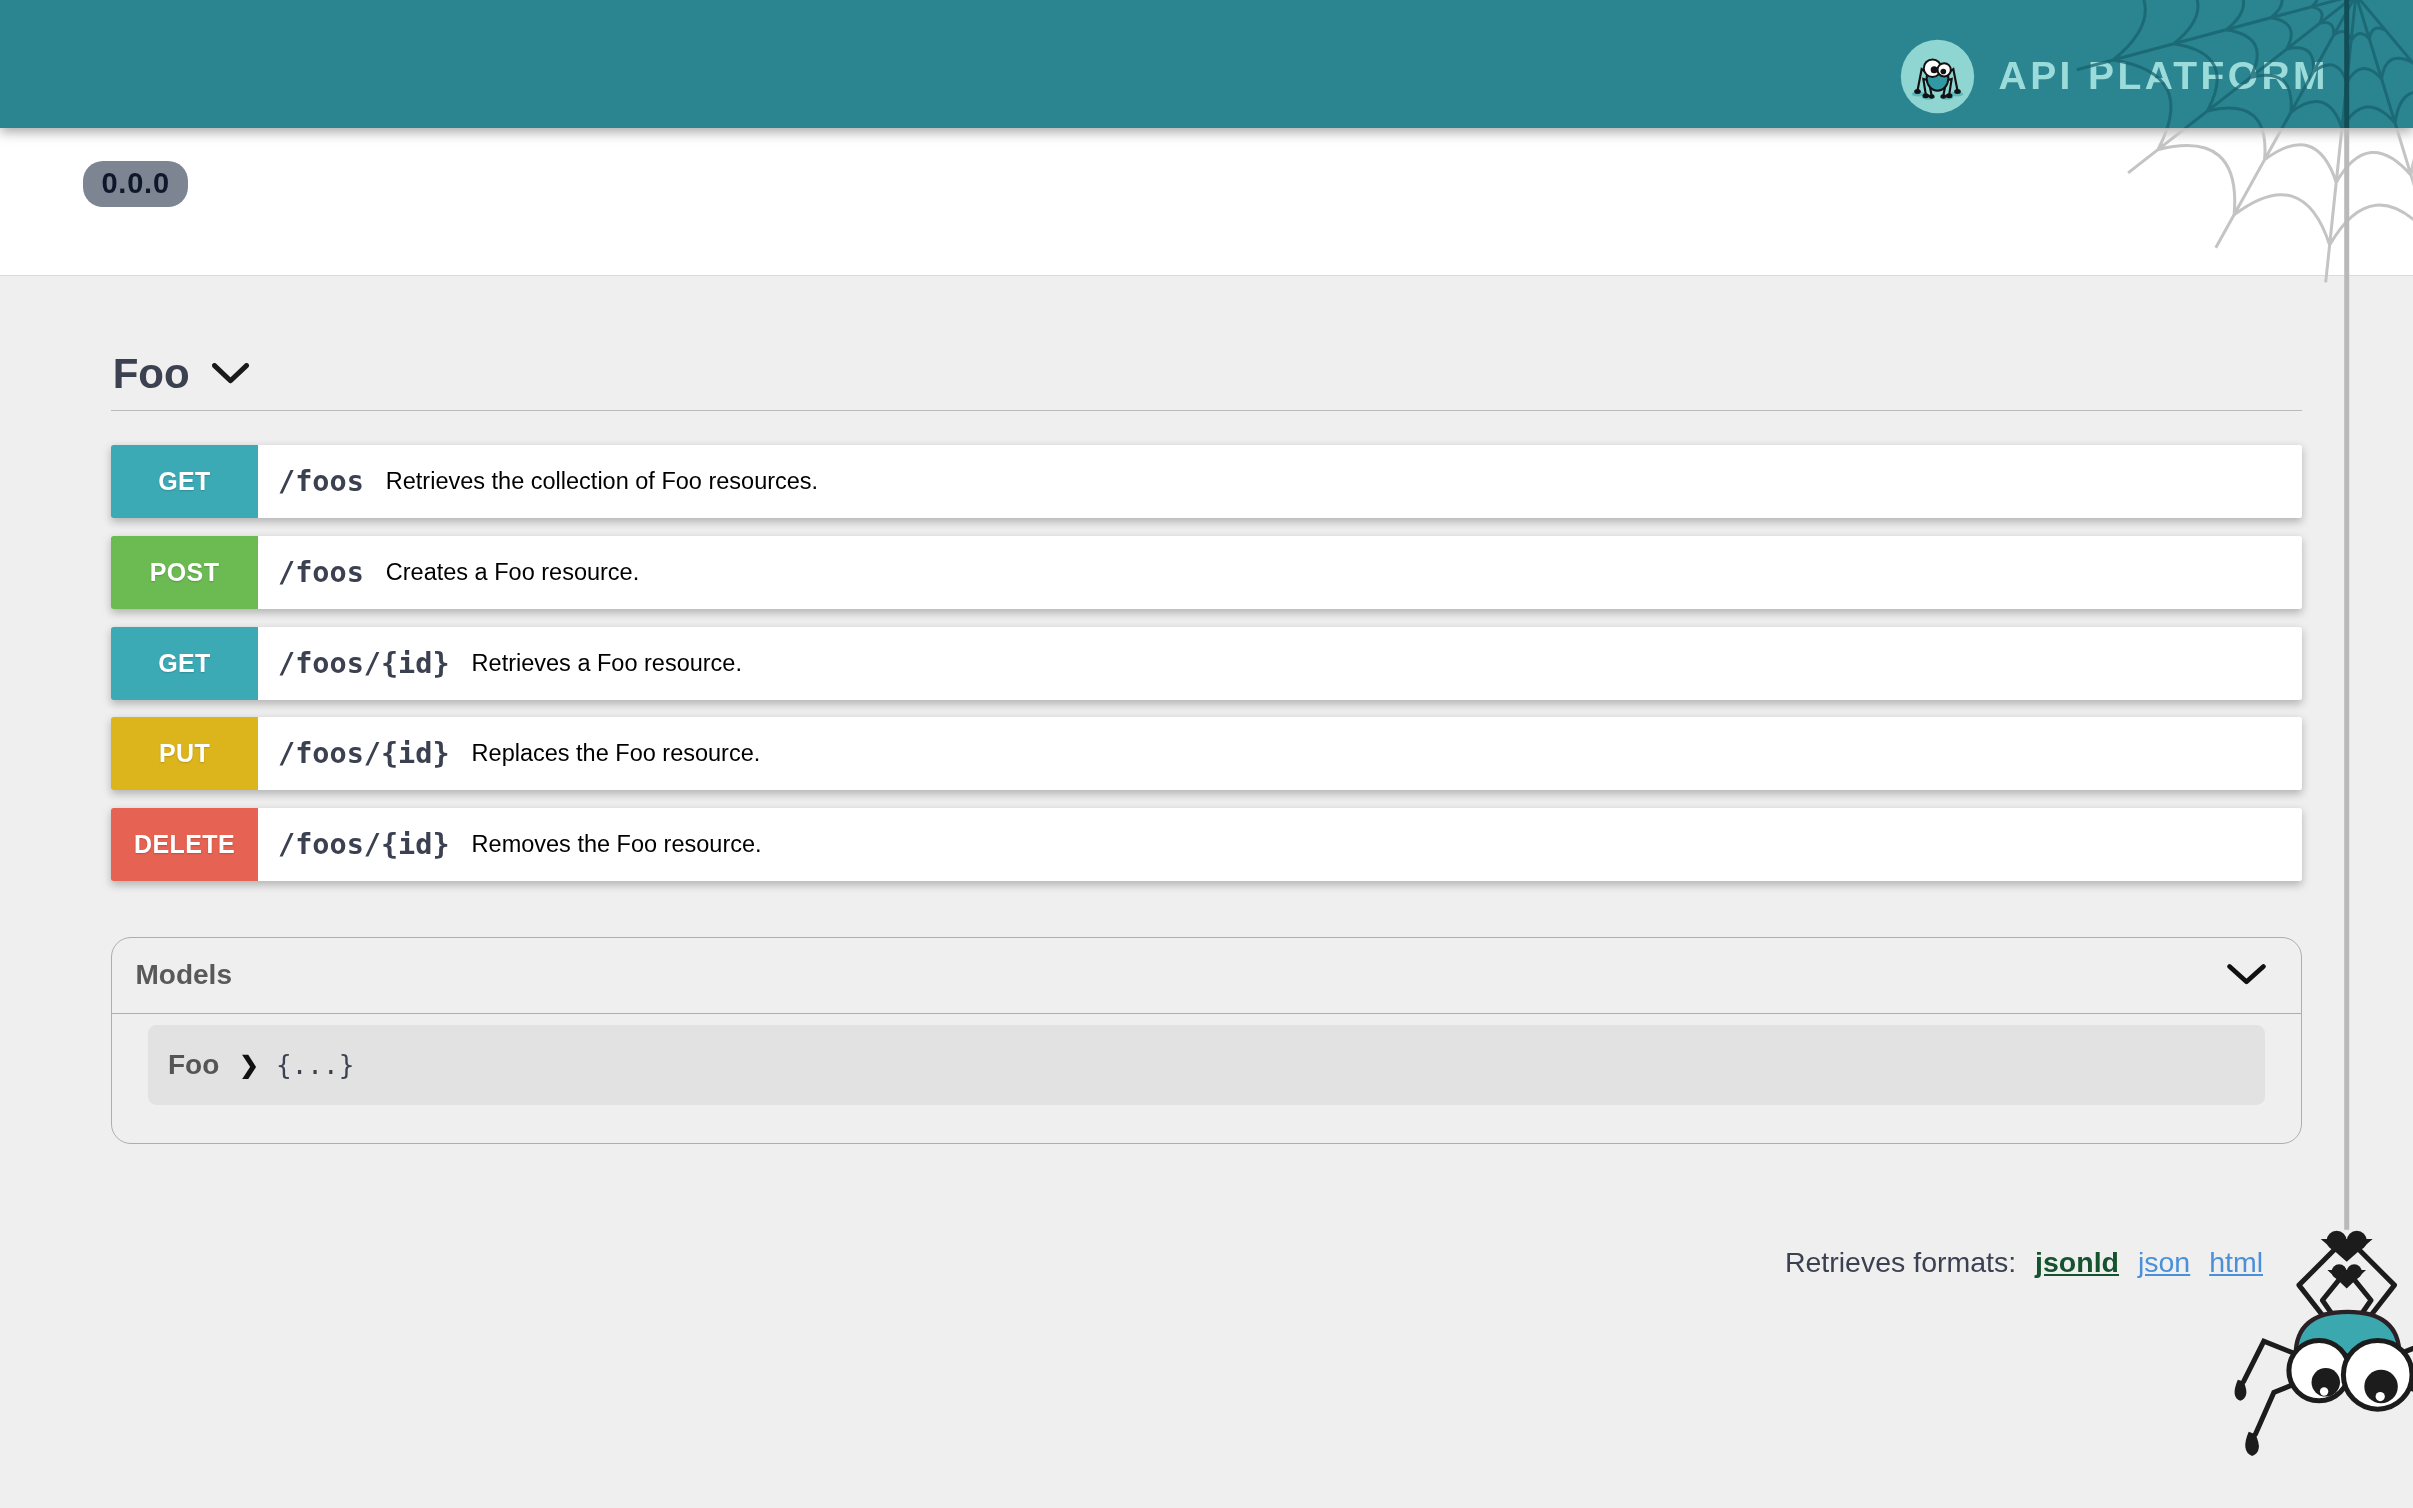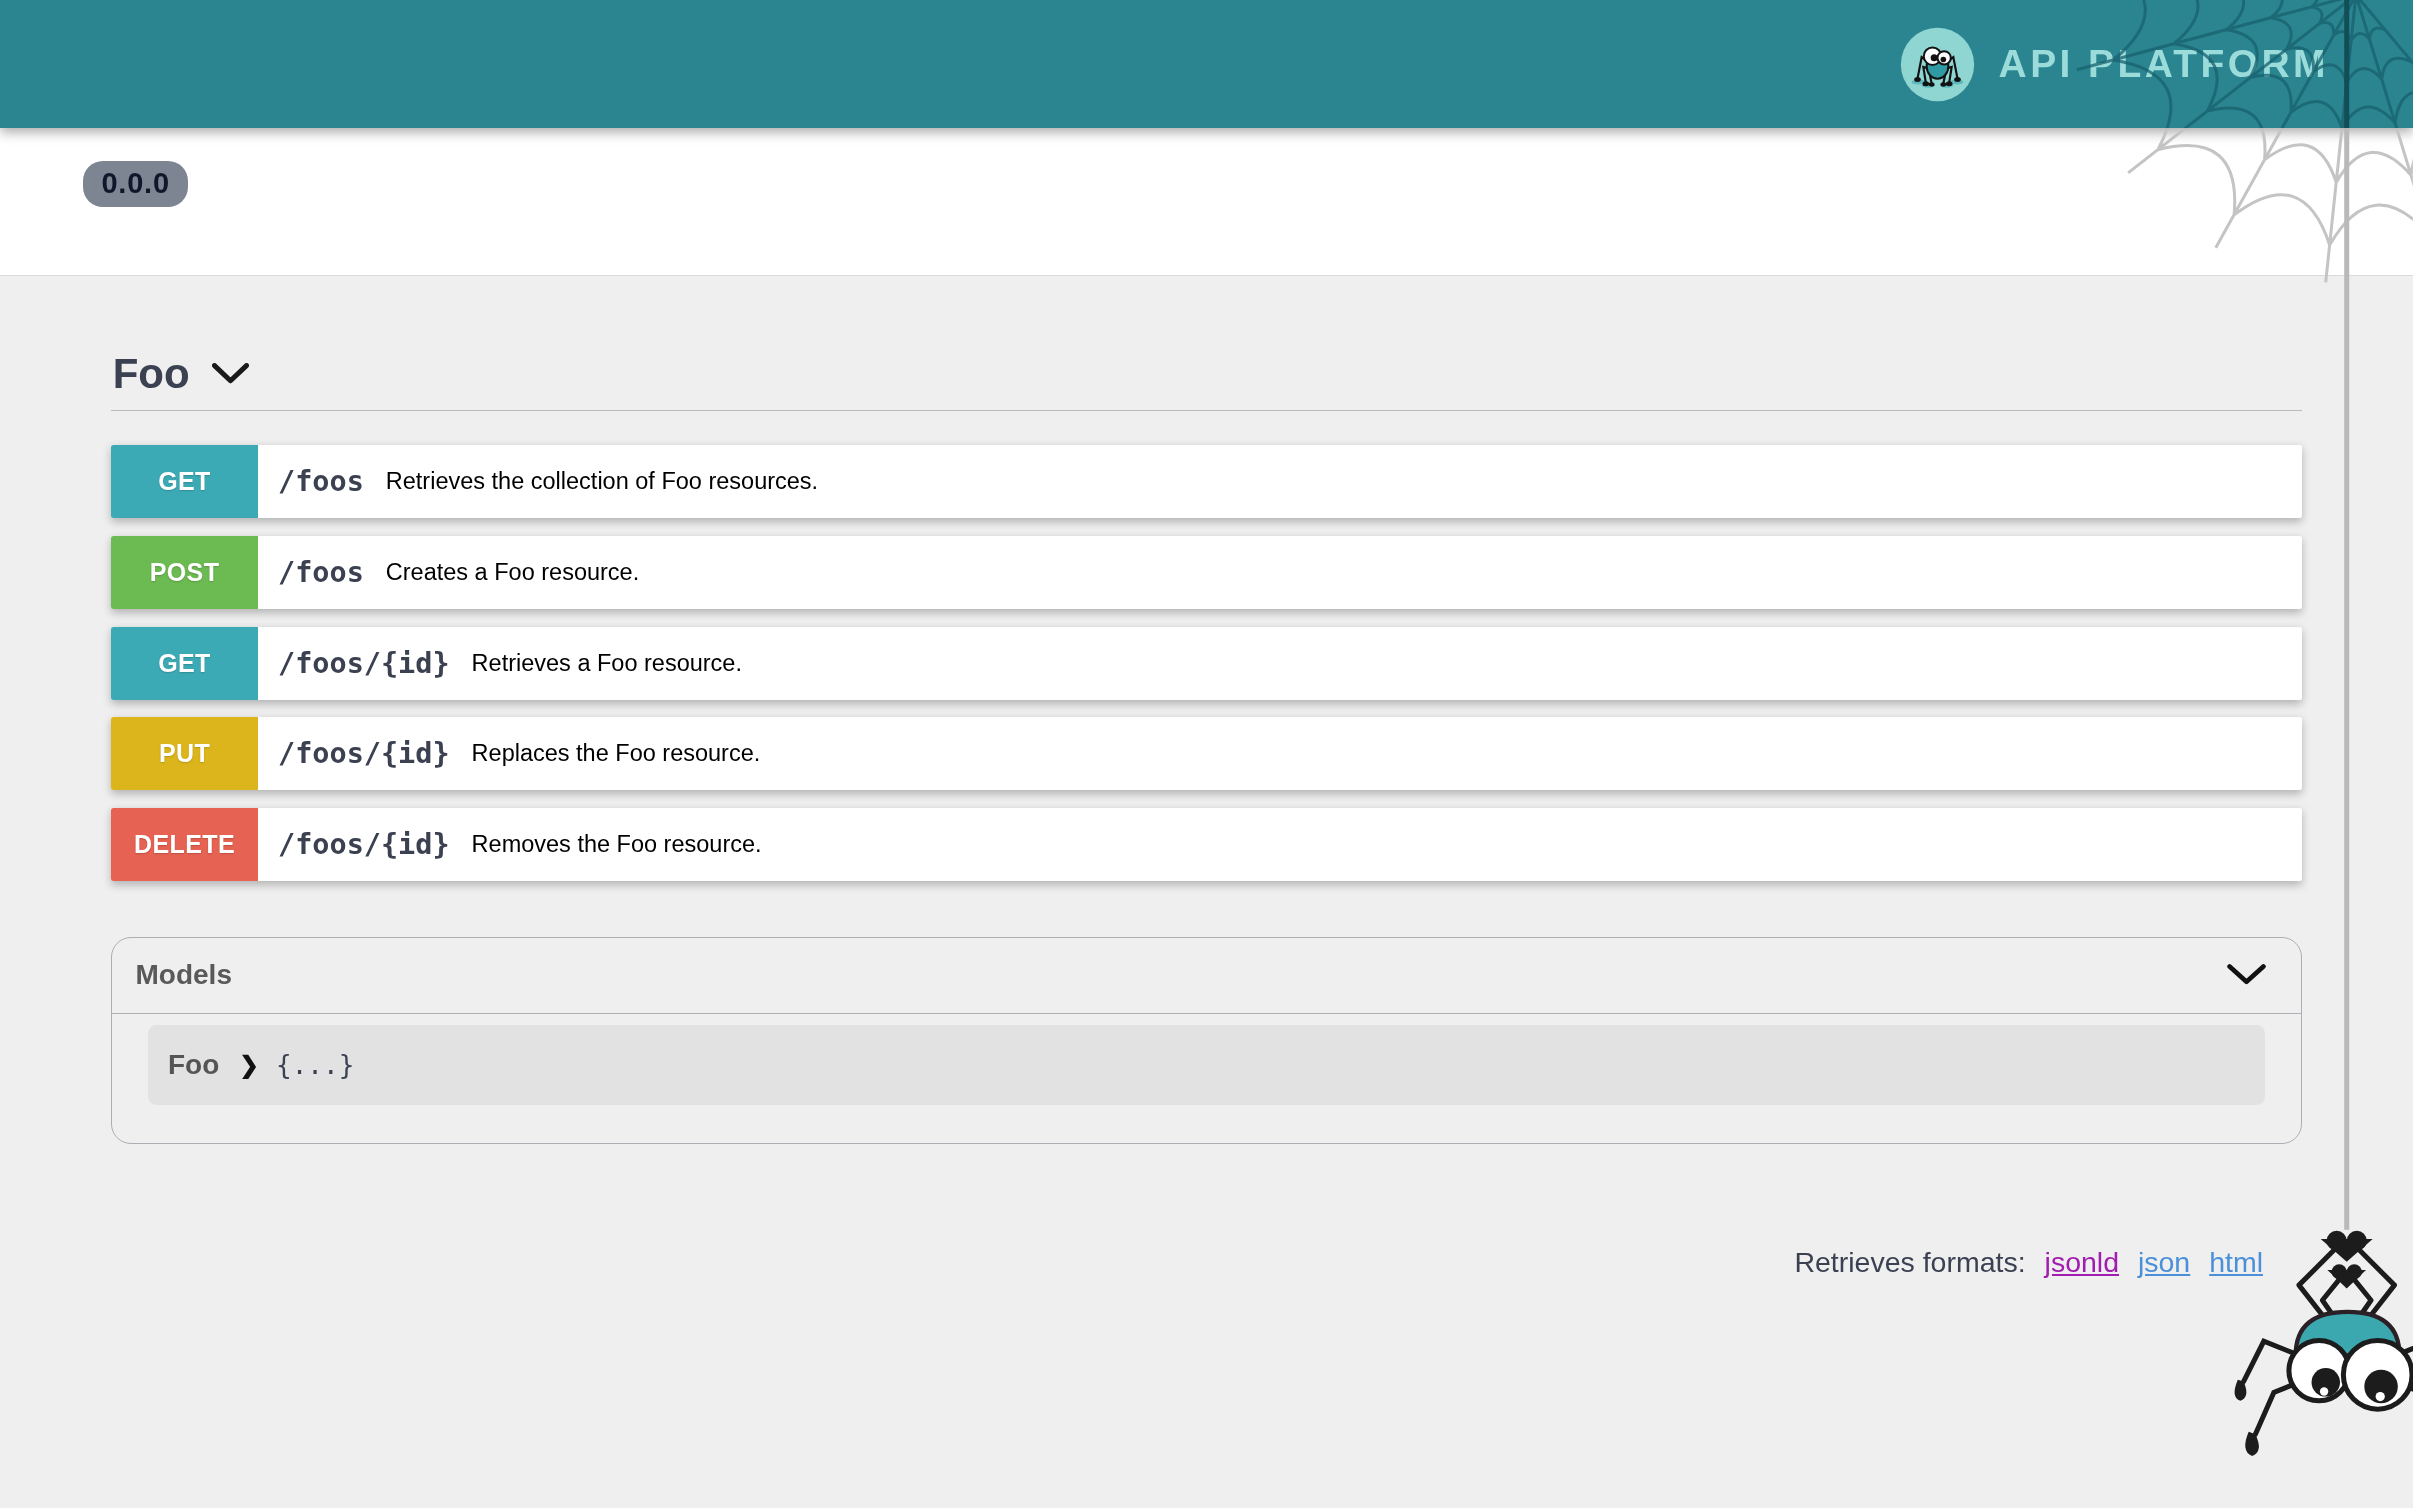--- a/index.html
+++ b/index.html
@@ -14,21 +14,21 @@
   
   .topbar {
     position:relative;
     height:128px;
     background:#2b8591;
     box-shadow:0 4.2px 11.7px rgba(0,0,0,0.35);
     z-index:2;
   }
   .brand {
     position:absolute;
-    right:84px; top:0;
+    right:84px; top:12px;
     height:128px;
     display:flex; align-items:center; gap:23.5px;
     cursor:pointer;
   }
   .brand-text {
     font-size:39px;
     font-weight:bold;
     letter-spacing:3.4px;
     color:#9bdcdb;
   }
@@ -276,21 +276,21 @@
         <div class="model-row">
           <span class="model-name">Foo</span>
           <span class="model-arrow">❯</span>
           <span class="model-preview">{...}</span>
         </div>
       </div>
     </div>
 
     <div class="formats">
       <span>Retrieves formats:</span>
-      <a href="#" style="color: #a21caf;">jsonld</a>
+      <a href="#" style="color: #14532d; font-weight: bold;">jsonld</a>
       <a href="#" style="color: rgb(74, 144, 217);">json</a>
       <a href="#" style="color: rgb(74, 144, 217);">html</a>
     </div>
 
   </div>
 </main>
 
 <svg class="decor" viewBox="0 0 2880 1800">
   <defs>
     <clipPath id="clipHeader">

